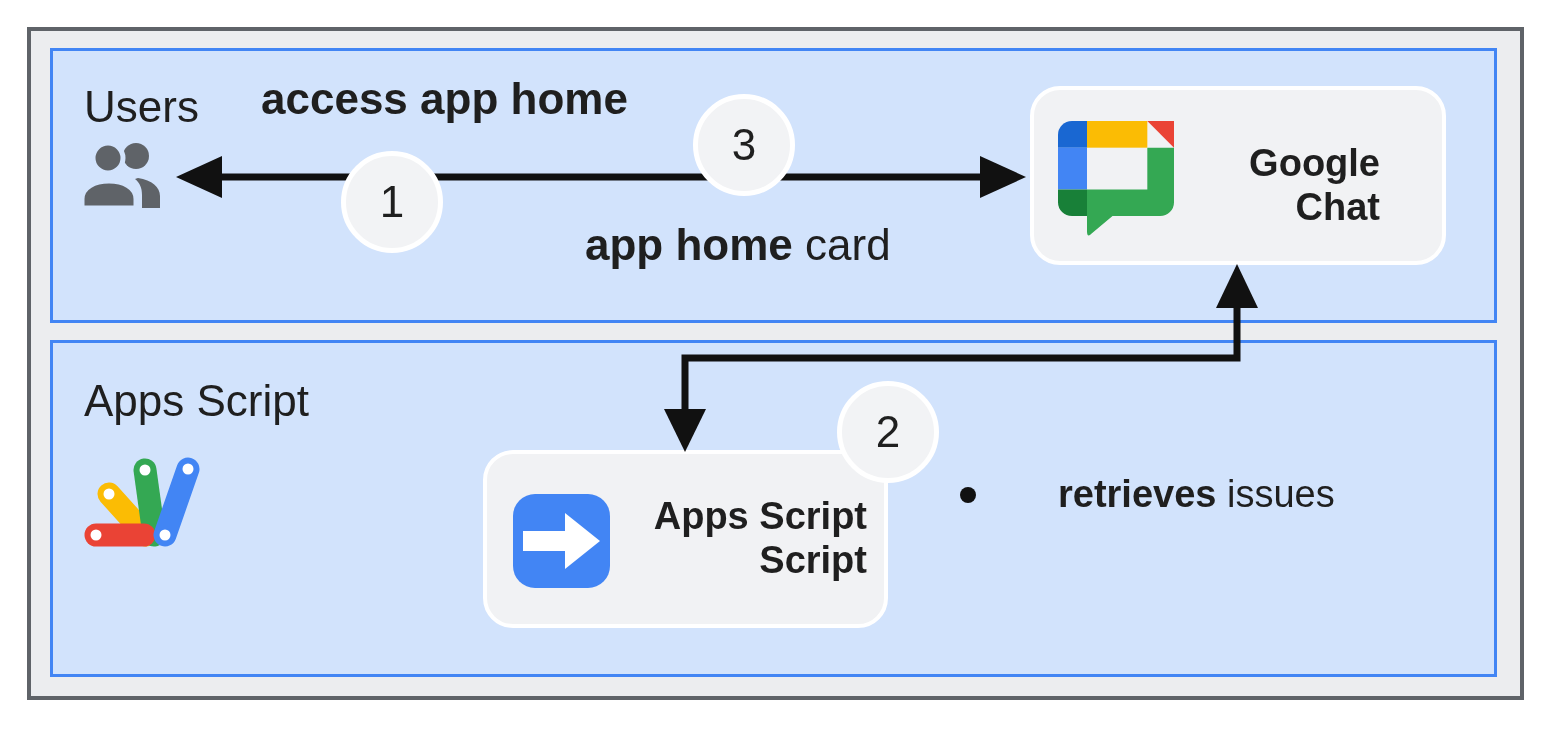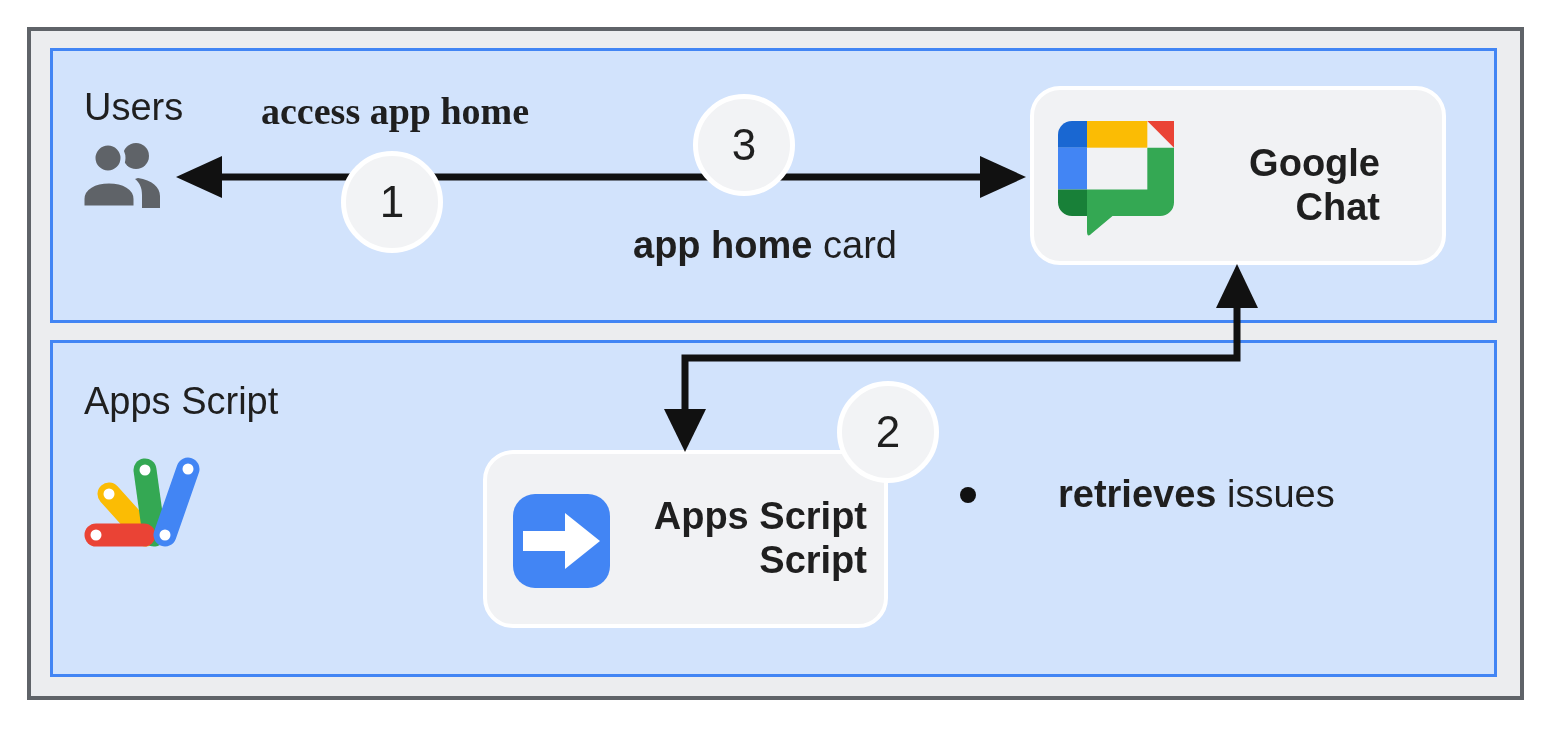--- a/index.html
+++ b/index.html
@@ -16,21 +16,21 @@
   body{font-family:"Liberation Sans","DejaVu Sans",sans-serif;color:var(--text-color);}
   .canvas{position:relative;width:1554px;height:734px;background:#fff;overflow:hidden;}
 
   .frame{position:absolute;left:27px;top:27px;width:1489px;height:665px;
          border:4px solid var(--frame-border);background:var(--frame-fill);}
   .section{position:absolute;left:50px;width:1441px;
            border:3px solid var(--section-border);background:var(--section-fill);}
   .section-users{top:48px;height:269px;}
   .section-script{top:340px;height:331px;}
 
-  .label{position:absolute;font-size:38px;line-height:46px;white-space:nowrap;}
+  .label{position:absolute;font-size:44px;line-height:46px;white-space:nowrap;}
   .b{font-weight:700;}
 
   .icon-box{position:absolute;}
   .icon-box svg{display:block;width:100%;height:100%;}
 
   .card{position:absolute;background:var(--card-fill);
         border:4px solid var(--card-border);border-radius:30px;}
   .card-chat{left:1030px;top:86px;width:408px;height:171px;}
   .card-project{left:483px;top:450px;width:397px;height:170px;}
   .node-label{position:absolute;font-weight:700;font-size:38px;line-height:44px;
@@ -85,23 +85,23 @@
 
   <div class="icon-box" style="left:78px;top:138px;width:96px;height:73px;">
     <svg viewBox="0 0 96 73" aria-hidden="true">
       <circle class="f-gray" cx="58" cy="18" r="13"></circle>
       <path class="f-gray" d="M60 40 C74 42 82 49 82 58 L82 70 L64 70 L64 57 C64 50 62 45 57 41 Z"></path>
       <circle class="f-gray bg-stroke" cx="30" cy="20" r="15"></circle>
       <path class="f-gray bg-stroke" d="M4 70 L4 61 C4 49 17 43 31 43 C45 43 58 49 58 61 L58 70 Z"></path>
     </svg>
   </div>
 
-  <div class="label b" style="left:261px;top:88px;font-family:Liberation Serif, serif;">access app home</div>
+  <div class="label b" style="left:261px;top:76px;">access app home</div>
 
-  <div class="label" style="left:585px;top:222px;margin-left:48px;">
+  <div class="label" style="left:585px;top:222px;">
     <span class="b">app home</span>
     <span>card</span>
   </div>
 
   <div class="card card-chat">
     <div class="icon-box chat-logo">
       <svg viewBox="0 0 100 100" aria-hidden="true">
         <rect class="f-yellow" x="25" y="0" width="52" height="23"></rect>
         <path class="f-blue-dark" d="M12 0 H25 V23 H0 V12 A12 12 0 0 1 12 0 Z"></path>
         <rect class="f-blue" x="0" y="23" width="25" height="36"></rect>

